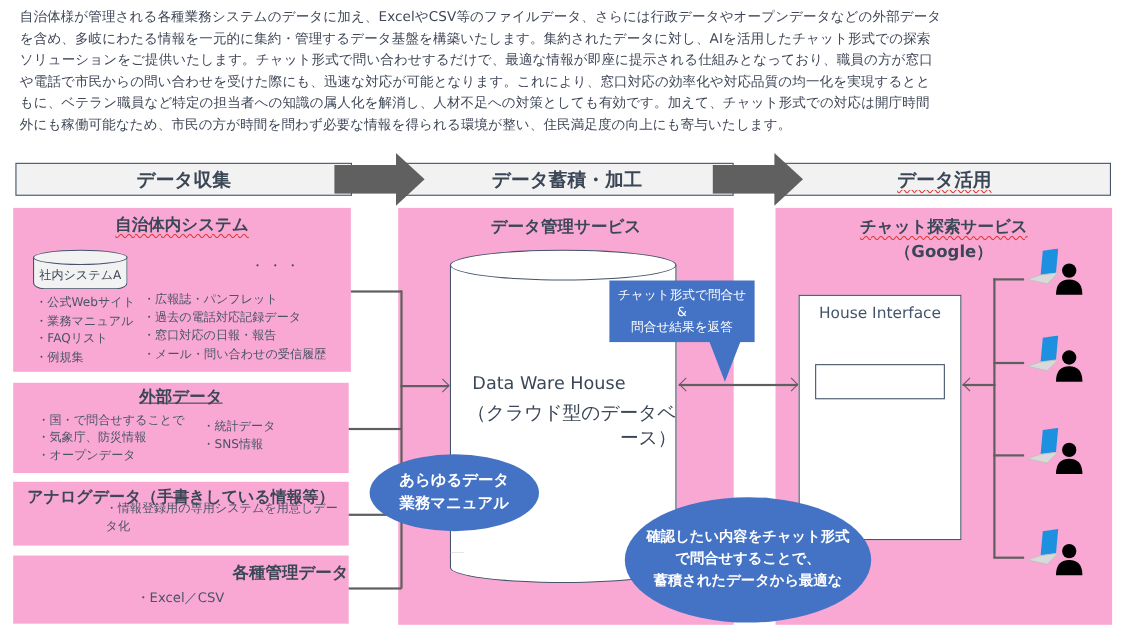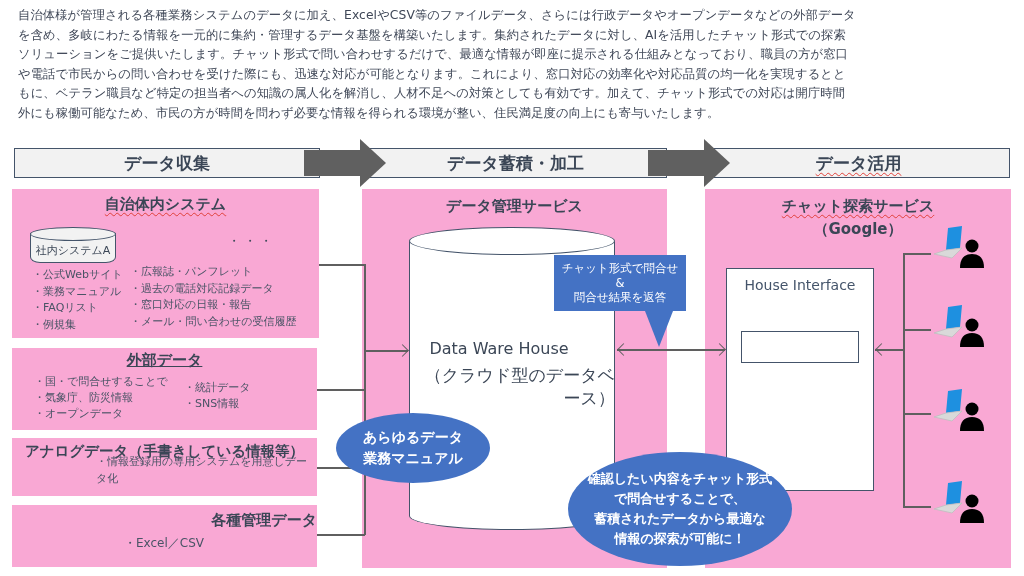--- a/index.html
+++ b/index.html
@@ -201,14 +201,13 @@
   </div>
 
 <div class="ellipse" style="left:336px; top:413px; width:154px; height:70px; font-size:14px; line-height:21px;">
   <div>あらゆるデータ</div>
   <div>業務マニュアル</div>
 </div>
 <div class="ellipse" style="left:568px; top:452px; width:224px; height:114px; font-size:13px; line-height:20px;">
   <div>確認したい内容をチャット形式</div>
   <div>で問合せすることで、</div>
   <div>蓄積されたデータから最適な</div>
-  <div>情報の探索が可能に！</div>
 </div>
 
 </body></html>

